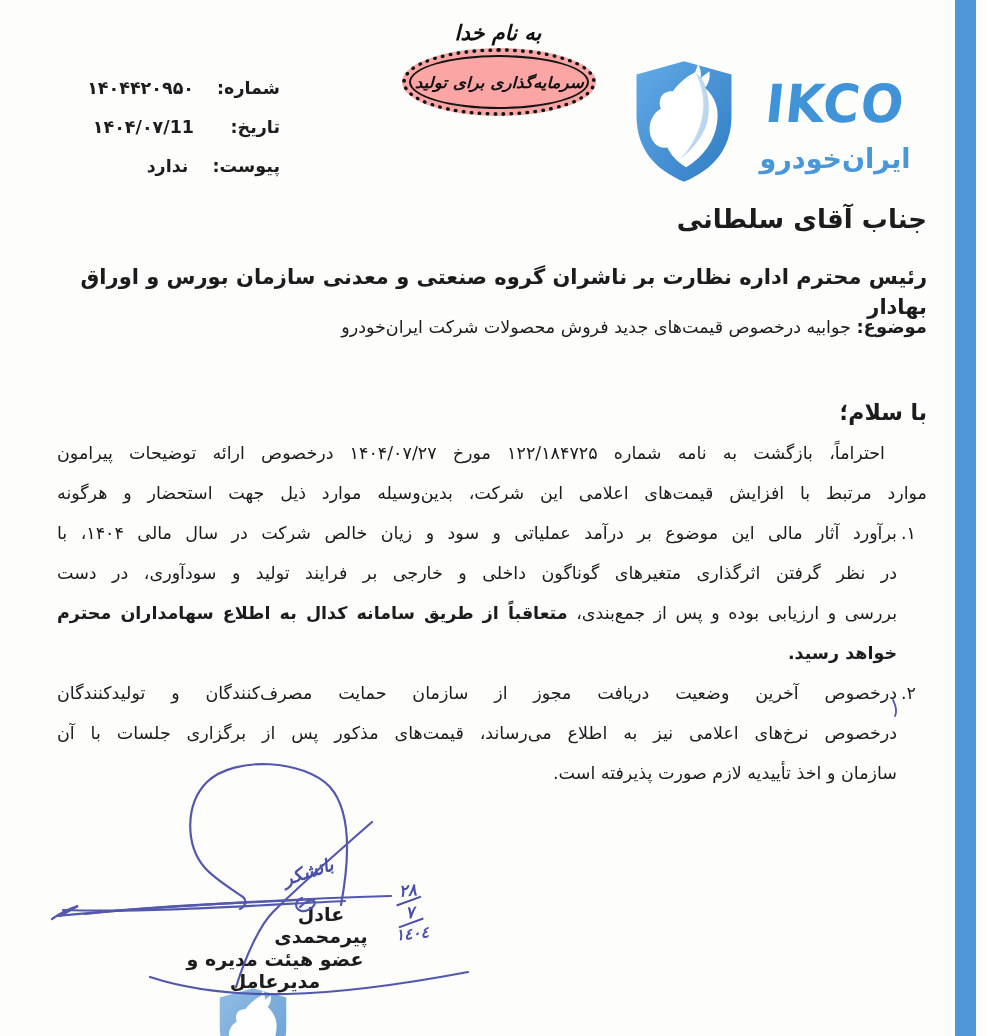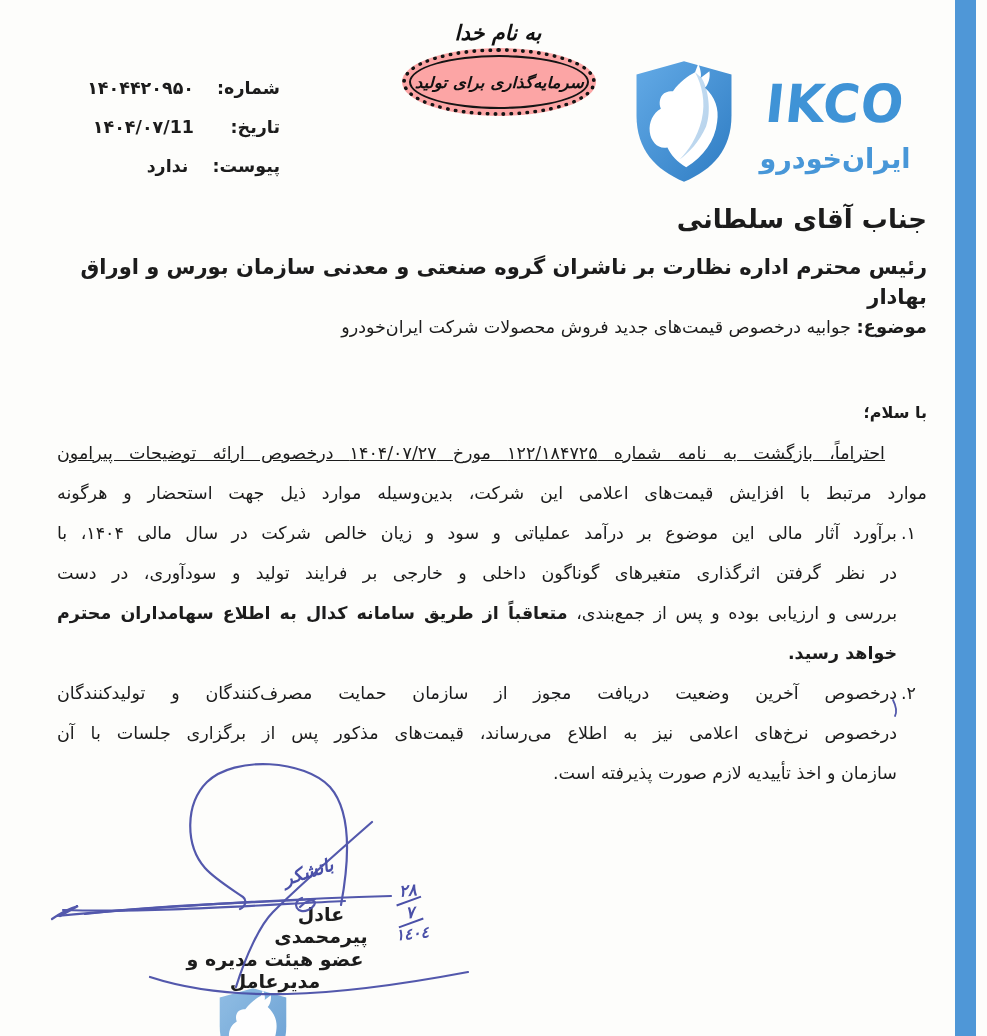--- a/index.html
+++ b/index.html
@@ -39,30 +39,30 @@
   .logo-texts{display:flex;flex-direction:column;justify-content:flex-start;padding-top:20px;width:170px;align-items:center;}
   .logo-word{
     font-size:50px;font-weight:800;color:#3f93d6;letter-spacing:1px;
     transform:skewX(-6deg) scaleY(1.05);line-height:52px;
   }
   .logo-fa{font-size:27px;font-weight:bold;color:#4897d8;line-height:34px;margin-top:12px;}
 
   
   .recipient{position:absolute;top:204px;right:60px;left:57px;}
   .recipient-l1{font-size:26px;font-weight:bold;line-height:30px;}
-  .recipient-l2{font-size:21px;font-weight:bold;line-height:30px;margin-top:18px;}
+  .recipient-l2{font-size:21px;font-weight:bold;line-height:30px;margin-top:28px;}
   .subject{position:absolute;top:313px;right:60px;left:57px;font-size:17.5px;line-height:28px;}
   .subject b{font-size:18px;}
 
   
   .letter-body{position:absolute;top:393px;right:60px;left:57px;font-size:17.5px;line-height:40px;}
-  .salutation{font-weight:bold;font-size:16px;}
+  .salutation{font-weight:bold;font-size:22px;}
   .jline{text-align:justify;text-align-last:justify;}
   .jlast{text-align:right;}
-  .indent{text-indent:42px;text-decoration:underline;}
+  .indent{text-indent:42px;}
   .list-item{position:relative;padding-right:30px;}
   .list-num{position:absolute;right:0;top:0;width:26px;text-align:left;}
   .bold{font-weight:bold;}
 
   
   .sig-overlay{position:absolute;top:0;right:0;width:987px;height:1036px;pointer-events:none;z-index:5;}
   .sig-thanks{
     position:absolute;top:861px;left:268px;width:80px;z-index:6;
     color:#4a50a8;font-size:18px;font-style:italic;font-weight:bold;
     transform:rotate(-18deg);text-align:center;

